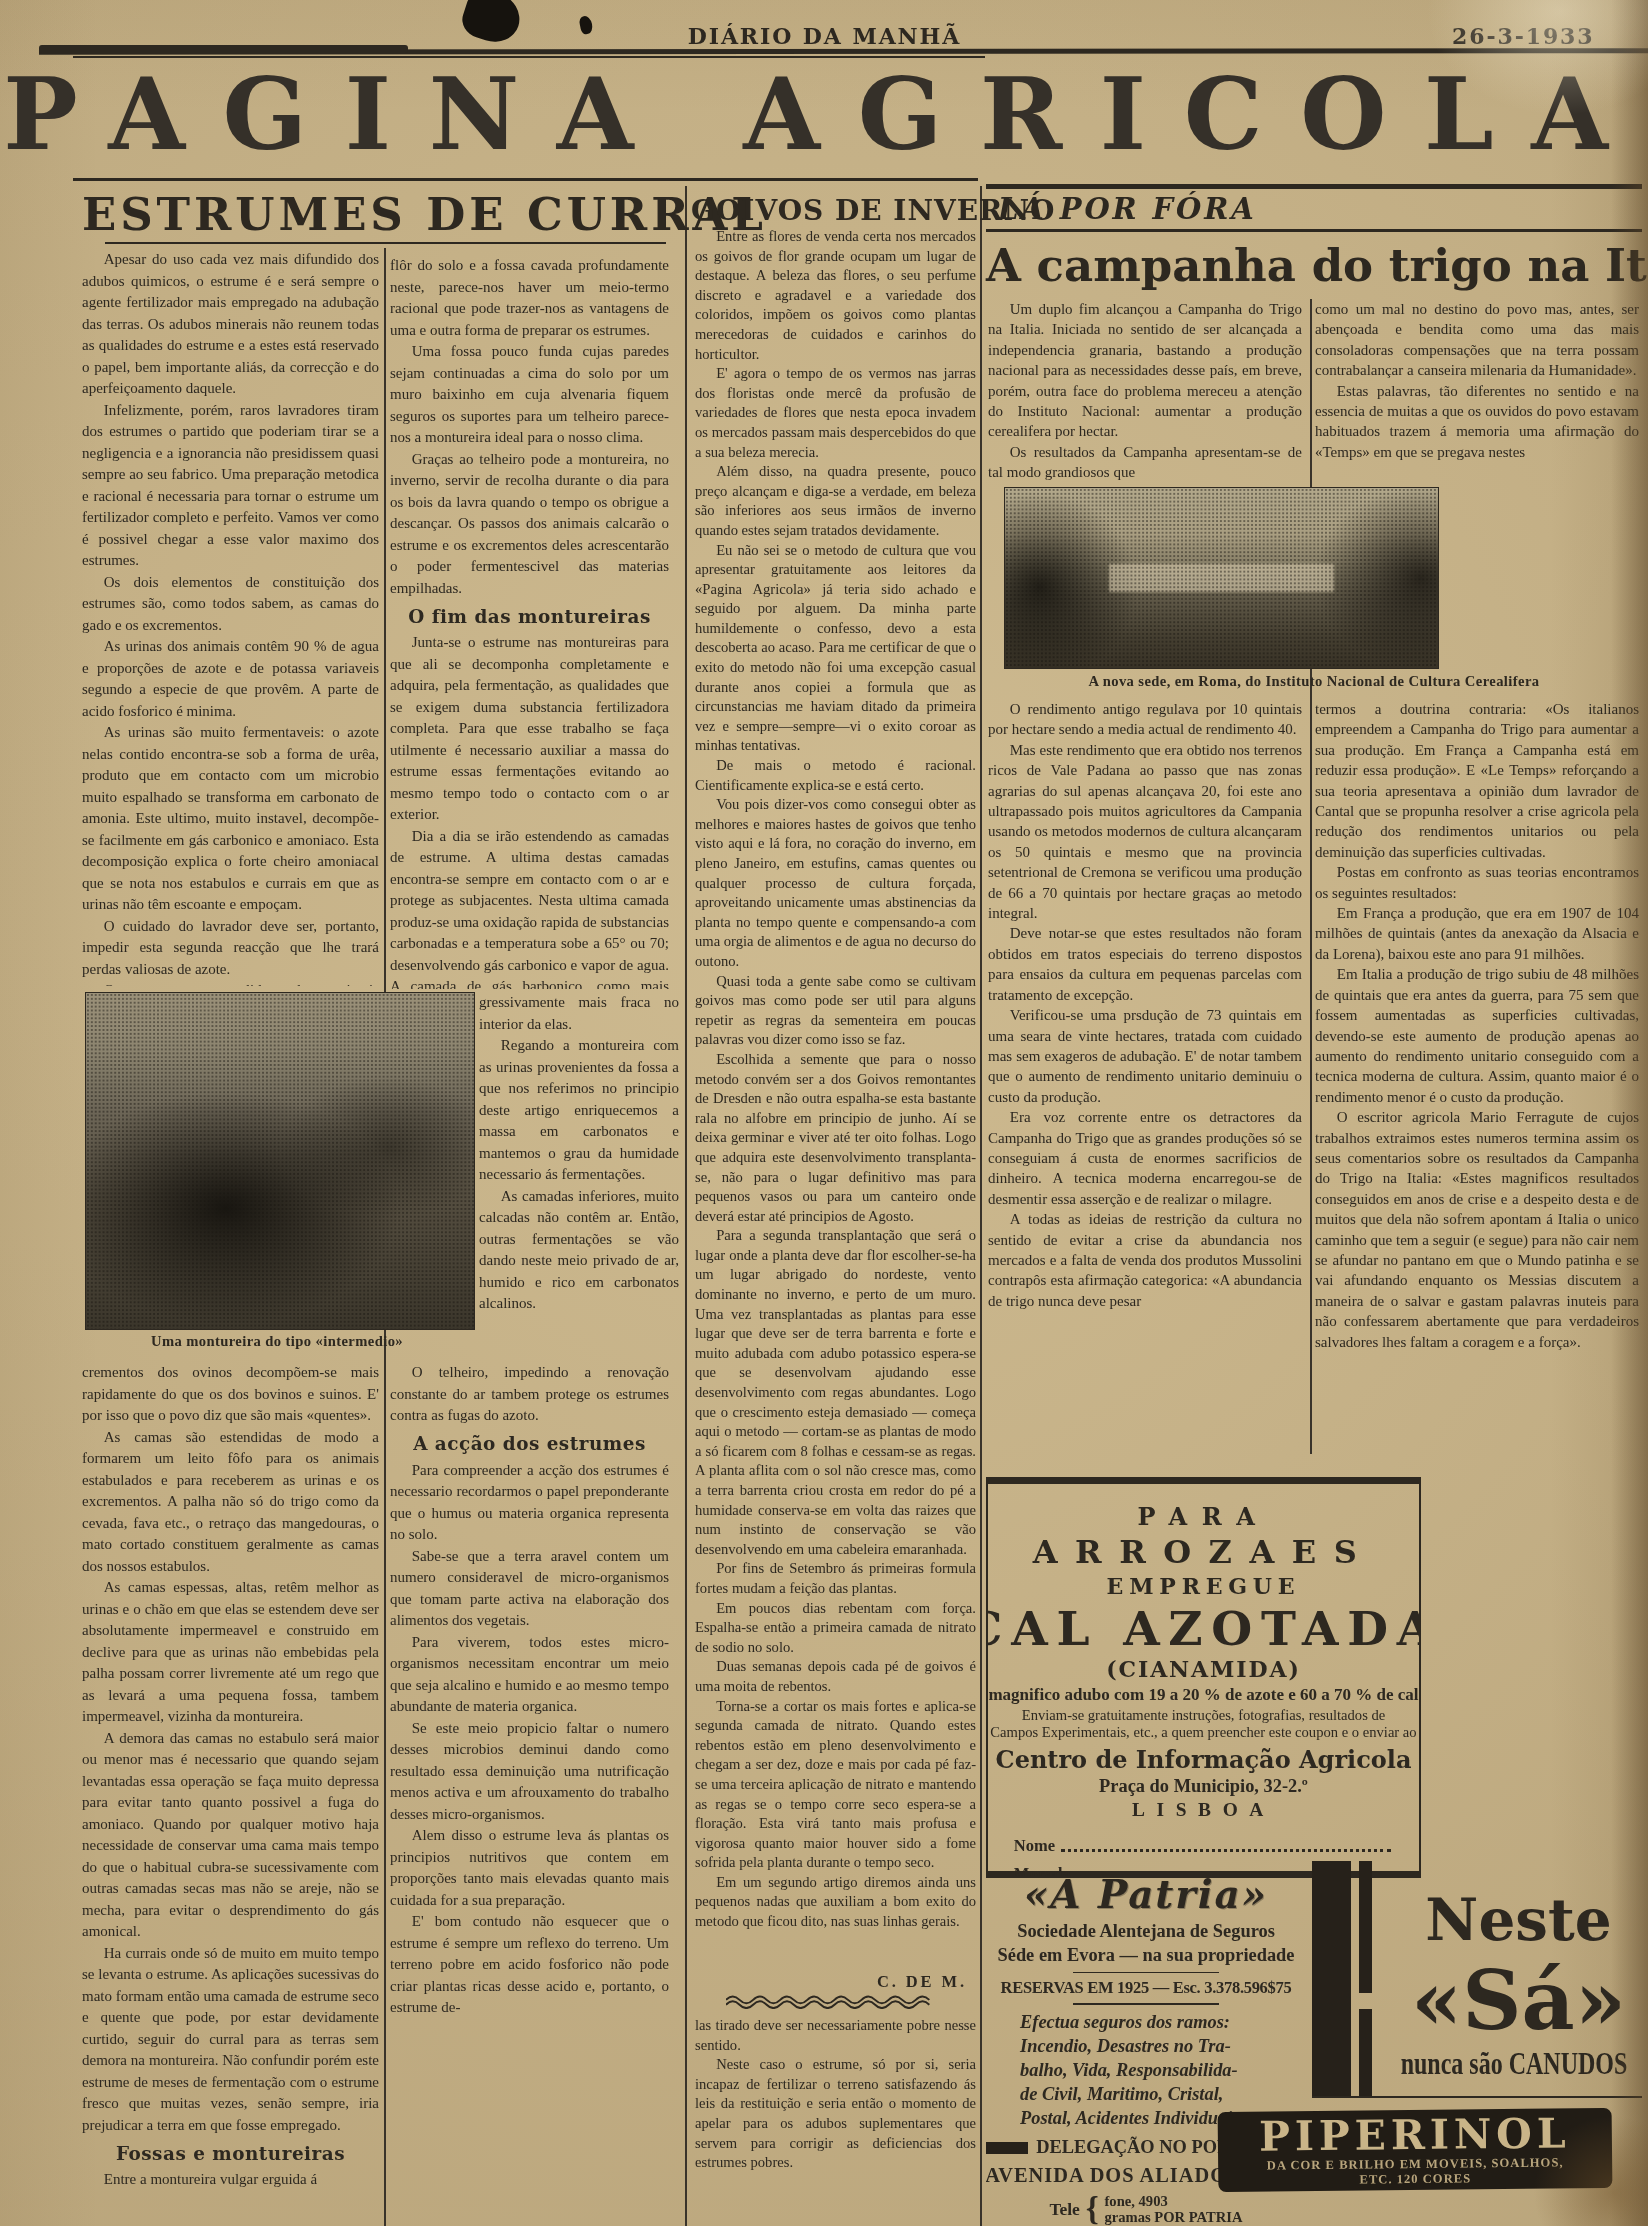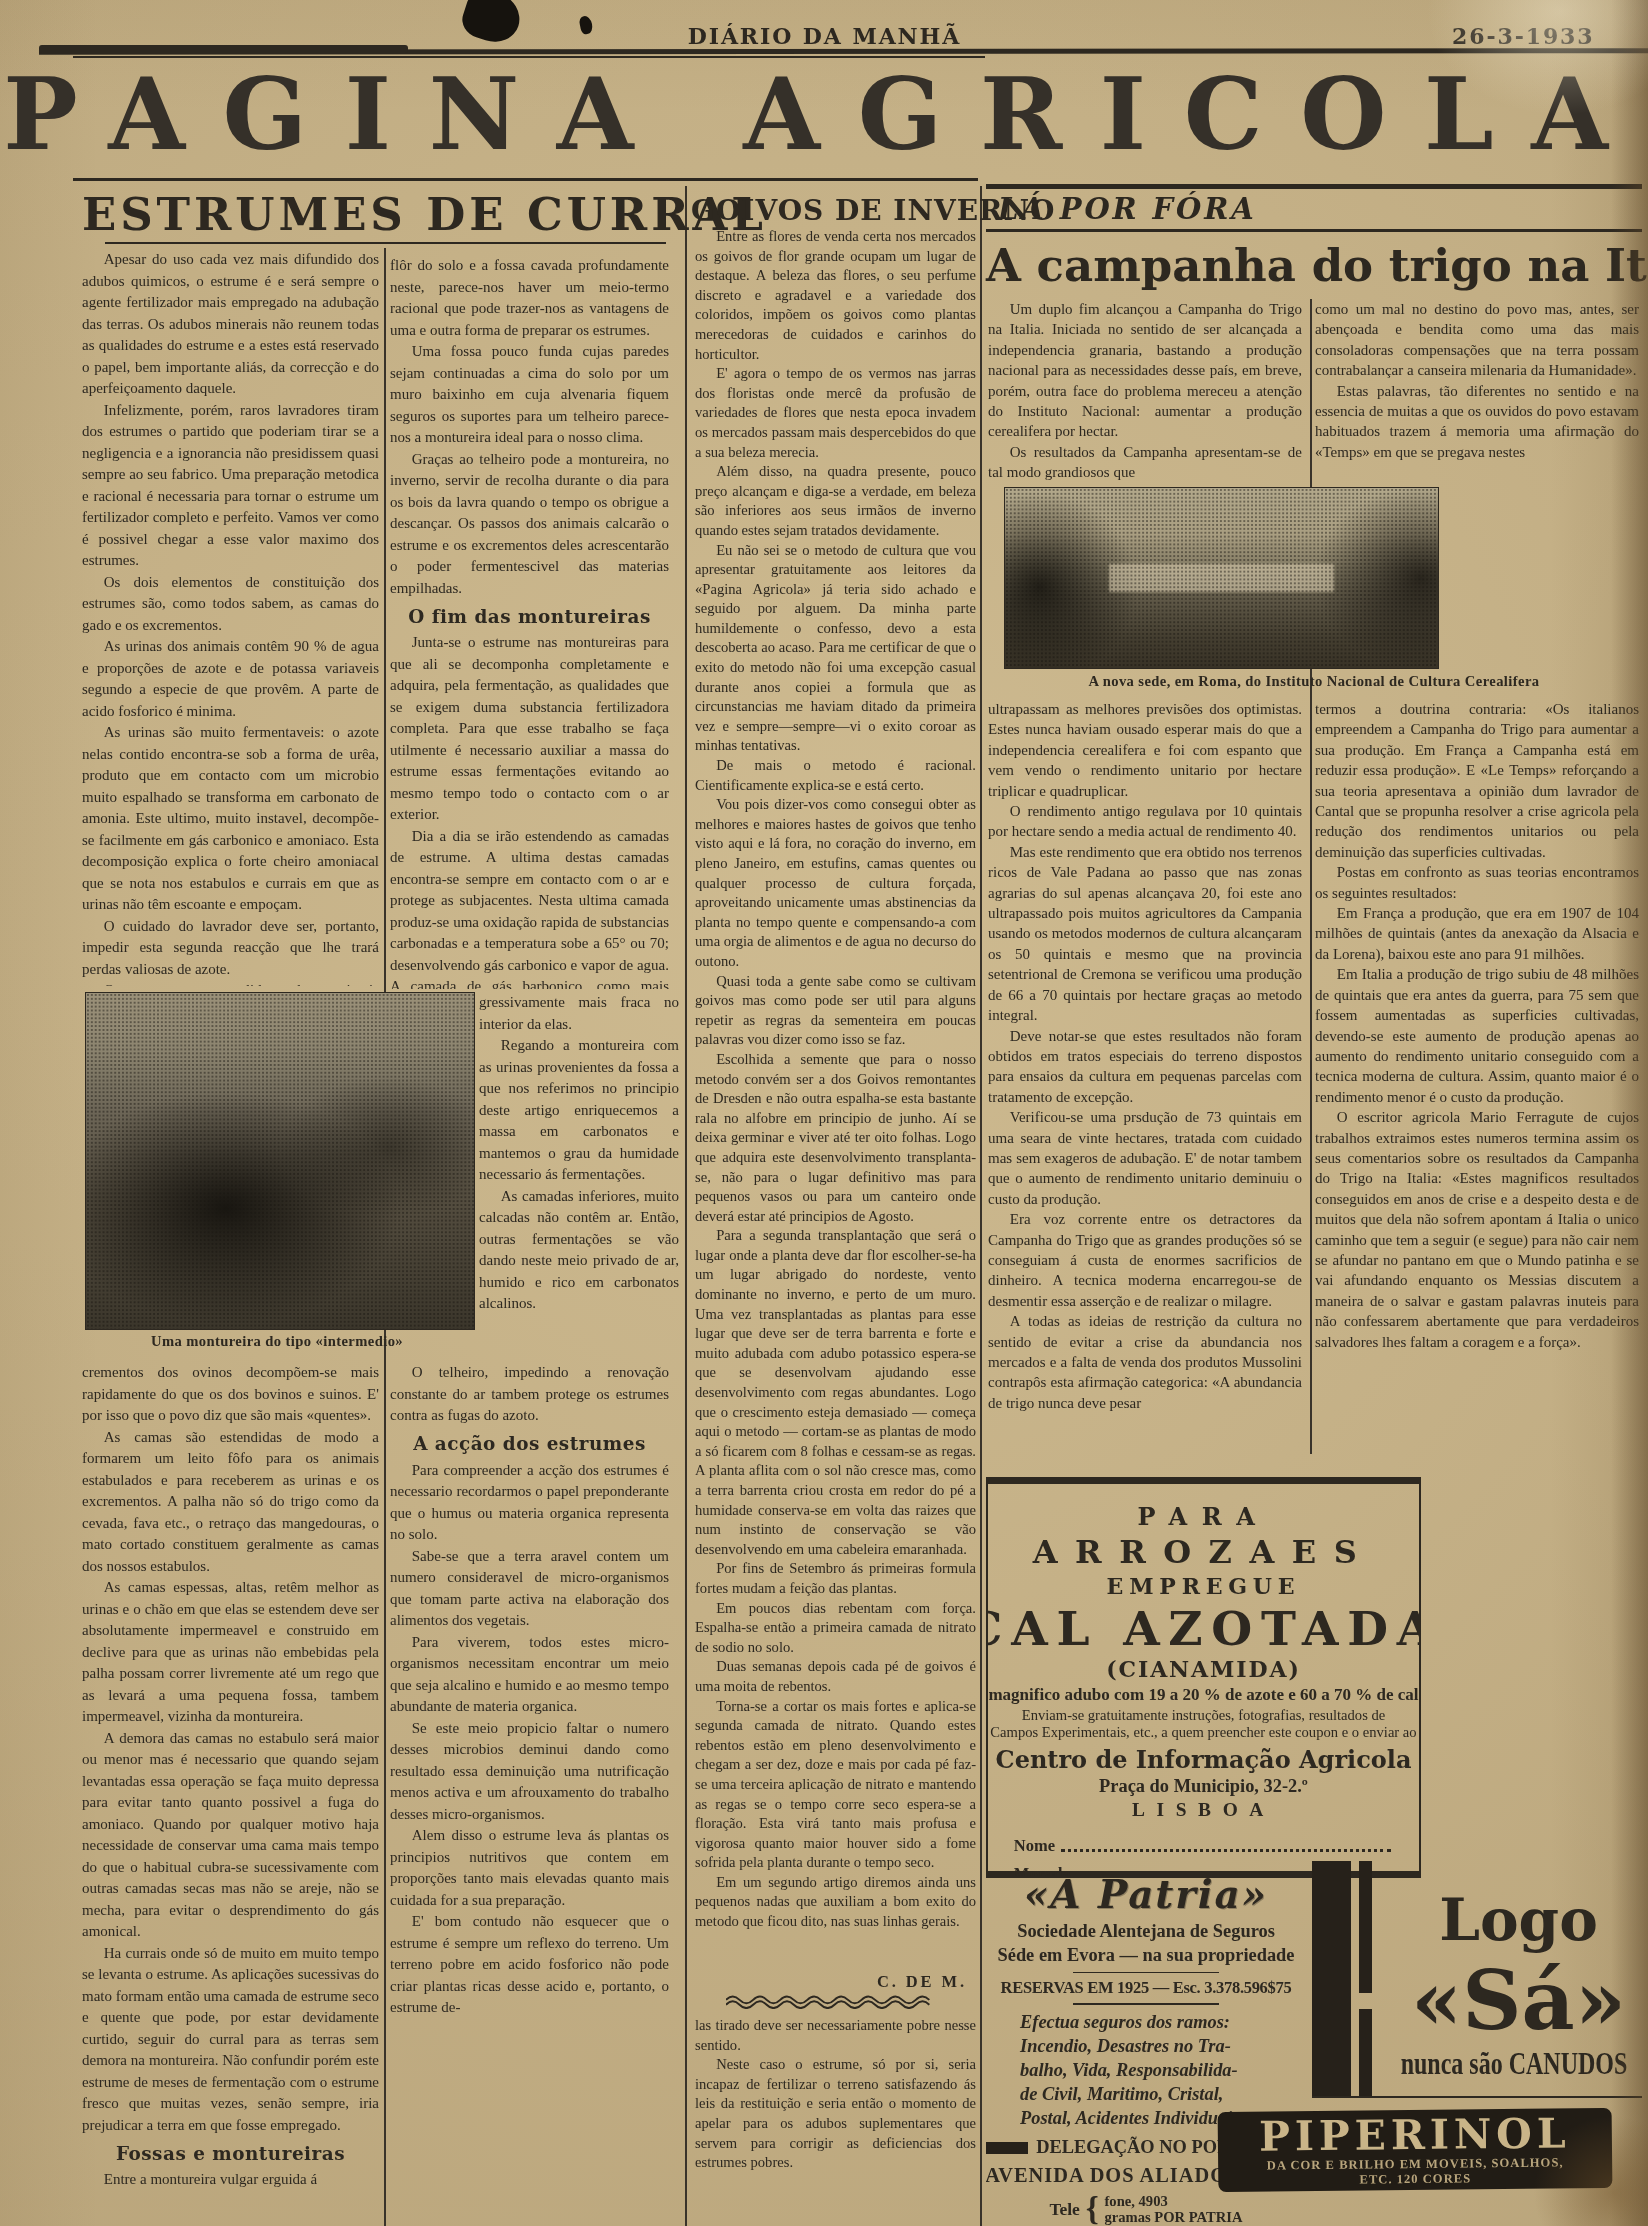--- a/index.html
+++ b/index.html
@@ -185,21 +185,20 @@
        radial-gradient(ellipse 34% 70% at 96% 50%, rgba(22,19,14,.8), rgba(22,19,14,0) 72%),
        linear-gradient(180deg,#b2a88b 0%,#a99e81 26%,#837b64 44%,#5f5847 62%,#453f31 82%,#383226 100%),
        linear-gradient(180deg,#9a9078 0%,#6f6856 100%);">
   <div class="abs" style="left:24%;top:42%;width:52%;height:16%;background:rgba(226,214,182,.55);filter:blur(1px);"></div>
   <div class="ht"></div>
   <div class="ht2"></div>
 </div>
 <div class="abs cap" style="left:986px;top:673px;width:656px;">A nova sede, em Roma, do Instituto Nacional de Cultura Cerealifera</div>
 
 <div class="abs coltext rsec" style="left:988px;top:699px;width:314px;height:772px;">
-    <div class="ln t-c">ultrapassam as melhores previsões dos optimistas. Estes nunca haviam ousado esperar mais do que a independencia cerealifera e foi com espanto que vem vendo o rendimento unitario por hectare triplicar e quadruplicar.</div>
     <div class="ln t-p">O rendimento antigo regulava por 10 quintais por hectare sendo a media actual de rendimento 40.</div>
     <div class="ln t-p">Mas este rendimento que era obtido nos terrenos ricos de Vale Padana ao passo que nas zonas agrarias do sul apenas alcançava 20, foi este ano ultrapassado pois muitos agricultores da Campania usando os metodos modernos de cultura alcançaram os 50 quintais e mesmo que na provincia setentrional de Cremona se verificou uma produção de 66 a 70 quintais por hectare graças ao metodo integral.</div>
     <div class="ln t-p">Deve notar-se que estes resultados não foram obtidos em tratos especiais do terreno dispostos para ensaios da cultura em pequenas parcelas com tratamento de excepção.</div>
     <div class="ln t-p">Verificou-se uma prsdução de 73 quintais em uma seara de vinte hectares, tratada com cuidado mas sem exageros de adubação. E' de notar tambem que o aumento de rendimento unitario deminuiu o custo da produção.</div>
     <div class="ln t-p">Era voz corrente entre os detractores da Campanha do Trigo que as grandes produções só se conseguiam á custa de enormes sacrificios de dinheiro. A tecnica moderna encarregou-se de desmentir essa asserção e de realizar o milagre.</div>
     <div class="ln t-p">A todas as ideias de restrição da cultura no sentido de evitar a crise da abundancia nos mercados e a falta de venda dos produtos Mussolini contrapôs esta afirmação categorica: «A abundancia de trigo nunca deve pesar</div>
   </div>
 <div class="abs coltext rsec" style="left:1315px;top:699px;width:324px;height:772px;">
     <div class="ln t-c">termos a doutrina contraria: «Os italianos empreendem a Campanha do Trigo para aumentar a sua produção. Em França a Campanha está em reduzir essa produção». E «Le Temps» reforçando a sua teoria apresentava a opinião dum lavrador de Cantal que se propunha resolver a crise agricola pela redução dos rendimentos unitarios ou pela deminuição das superficies cultivadas.</div>
     <div class="ln t-p">Postas em confronto as suas teorias encontramos os seguintes resultados:</div>
@@ -258,21 +257,21 @@
       <span>fone, 4903</span>
       <span>gramas POR PATRIA</span>
     </span>
   </div>
 </div>
 
 <div class="abs bar" style="left:1312px;top:1861px;width:39px;height:237px;"></div>
 <div class="abs bar" style="left:1359px;top:1861px;width:12.6px;height:132px;"></div>
 <div class="abs bar" style="left:1359px;top:2009px;width:12.6px;height:89px;"></div>
 
-<div class="abs serifD bold center" style="left:1397px;top:1886px;width:243px;font-size:58px;">Logo</div>
+<div class="abs serifD bold center" style="left:1397px;top:1886px;width:243px;font-size:58px;">Neste</div>
 <div class="abs serifD bold center" style="left:1397px;top:1952px;width:243px;font-size:82px;">«Sá»</div>
 <div class="abs bold center" style="left:1383px;top:2046px;width:262px;font-size:24px;white-space:nowrap;
      transform:scaleY(1.35);transform-origin:top;">nunca são CANUDOS</div>
 <div class="abs ink" style="left:1312px;top:2096px;width:330px;height:1.9px;"></div>
 
 <div class="abs pip" style="left:1218px;top:2110px;width:394px;height:80px;">
   <div class="pipname">PIPERINOL</div>
   <div class="piptag">DA COR E BRILHO EM MOVEIS, SOALHOS,</div>
   <div class="piptag">ETC. 120 CORES</div>
 </div>

